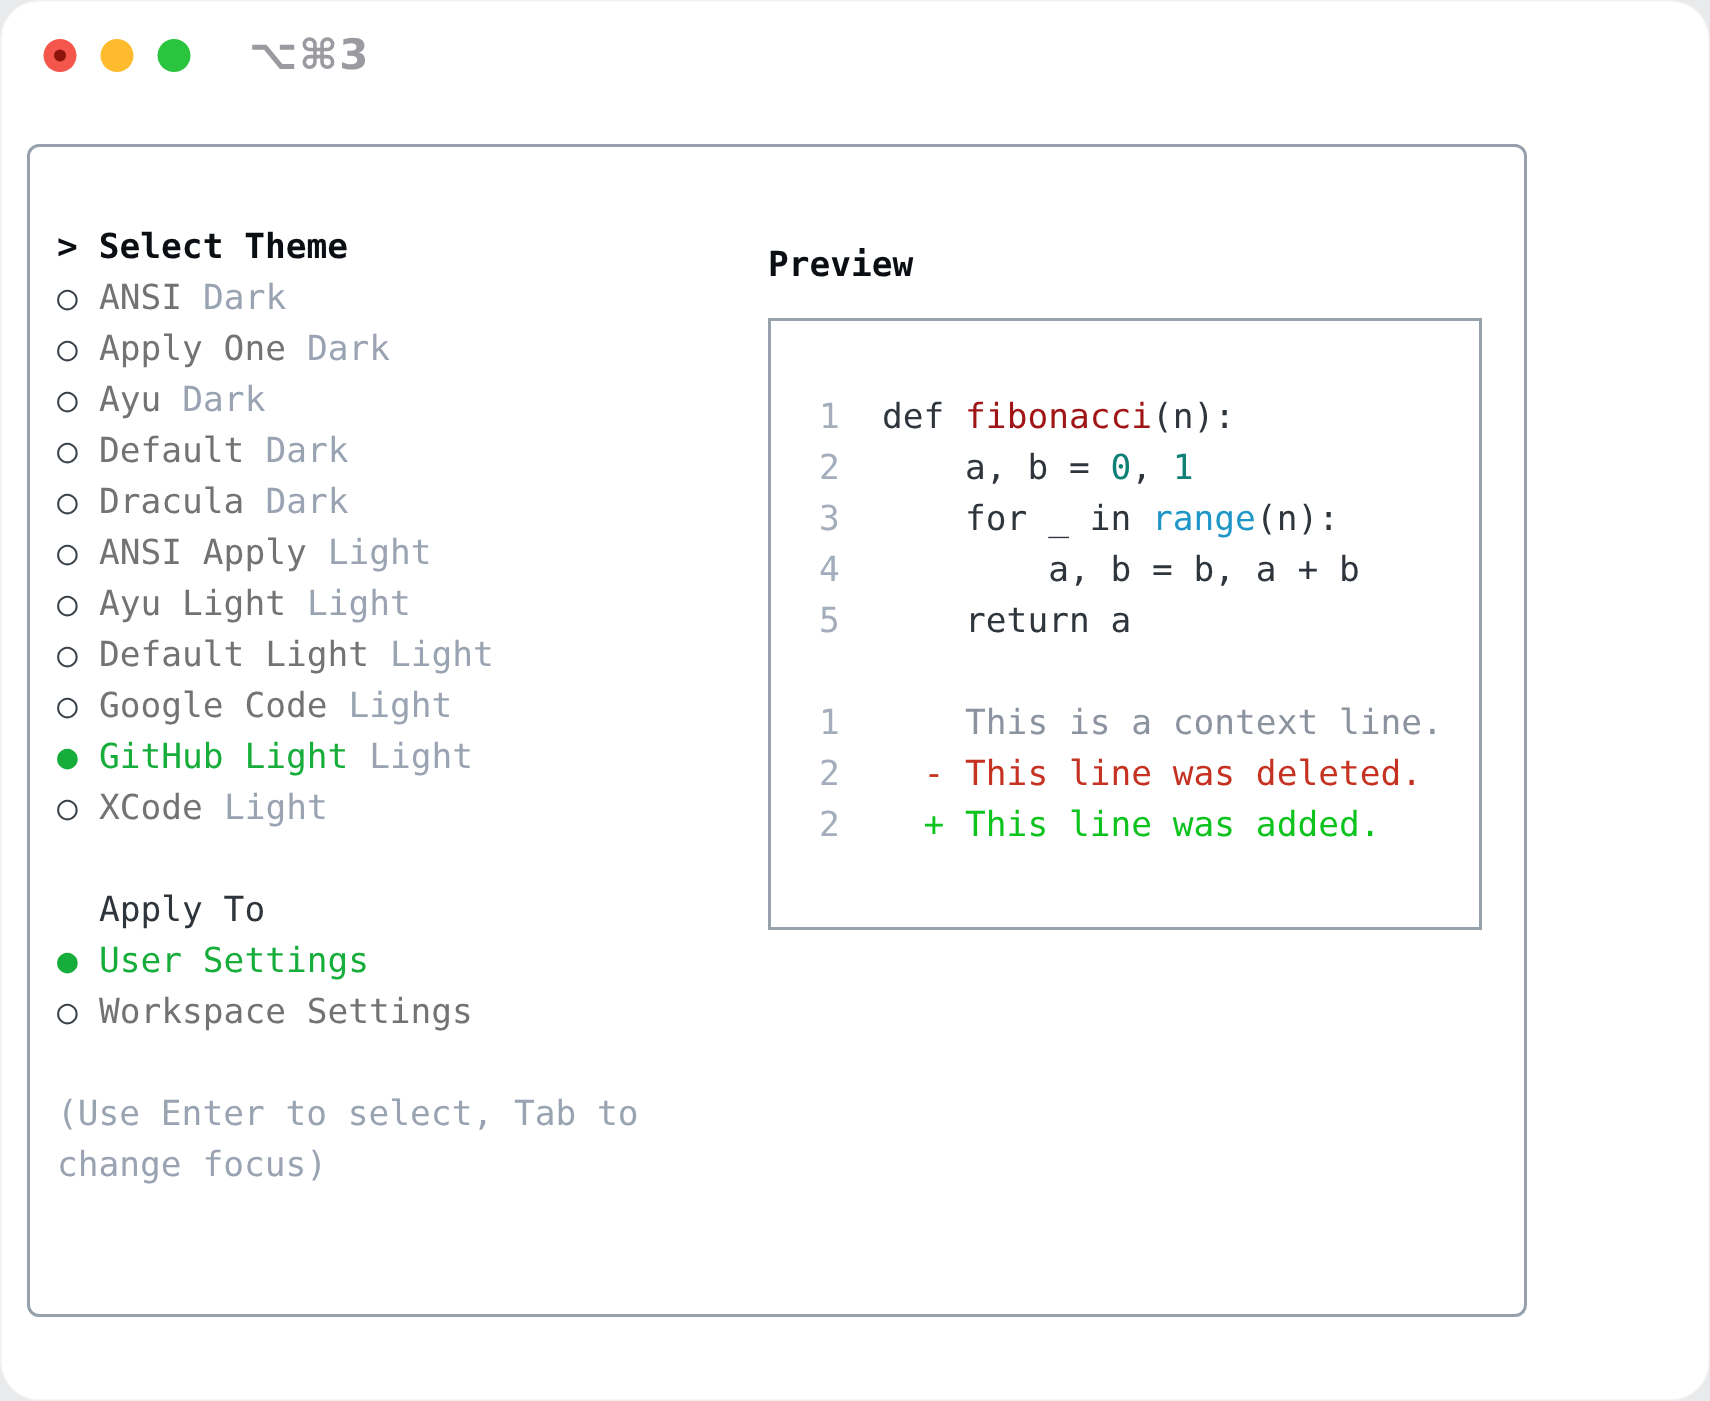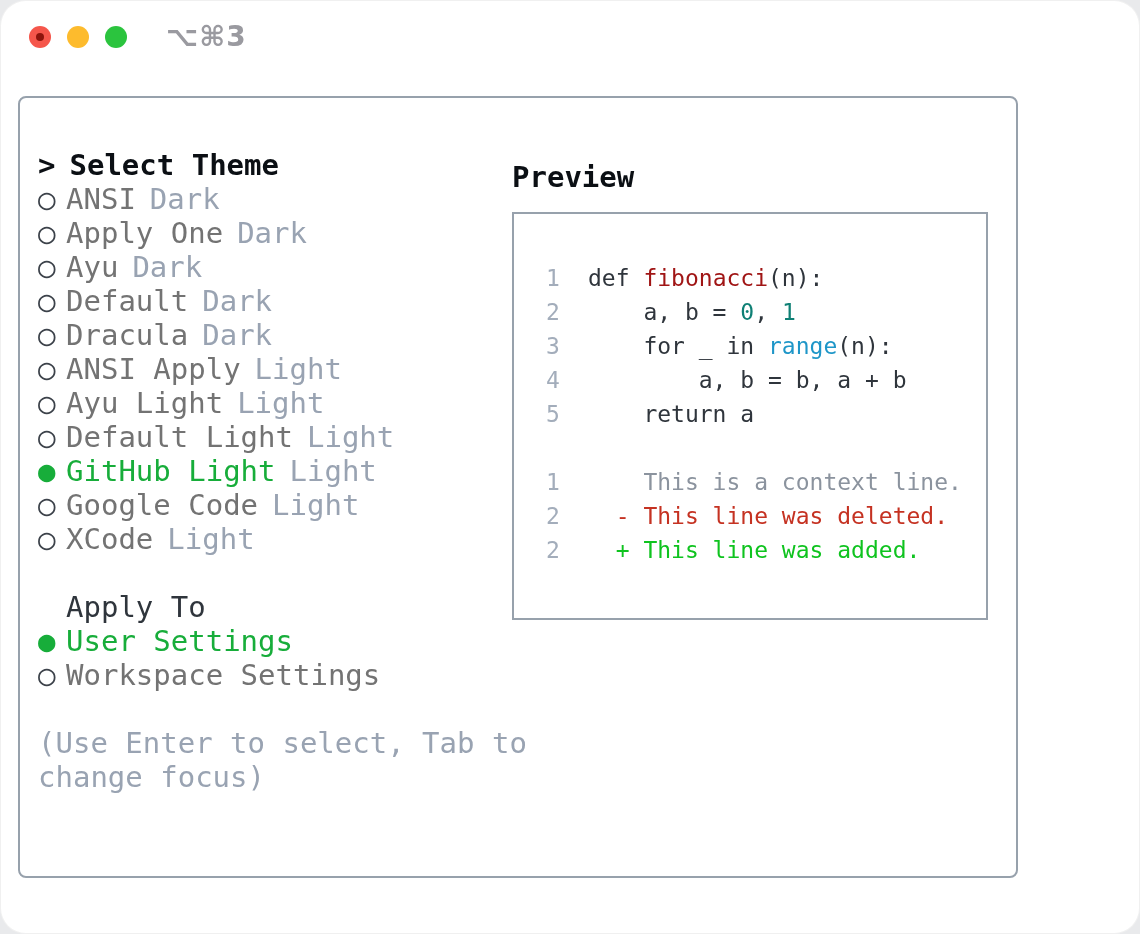--- a/index.html
+++ b/index.html
@@ -63,21 +63,21 @@
     left: 18px; top: 96px;
     width: 1000px; height: 782px;
     border: 2px solid #97a1ac;
     border-radius: 8px;
     box-sizing: border-box;
     background: #ffffff;
   }
   .row {
     height: 34px;
     line-height: 34px;
-    font-size: 29px;
+    font-size: 23px;
     white-space: pre;
     color: #2f353c;
   }
   .blank { height: 34px; }
   
   .left-col {
     position: absolute;
     left: 18px; top: 50px;
     width: 450px;
   }
@@ -145,22 +145,22 @@
       <div class="row"><span class="prompt">&gt;</span><span class="hdr">Select Theme</span></div>
 
       <div class="row item"><span class="marker">○</span><span class="label">ANSI</span><span class="variant">Dark</span></div>
       <div class="row item"><span class="marker">○</span><span class="label">Apply One</span><span class="variant">Dark</span></div>
       <div class="row item"><span class="marker">○</span><span class="label">Ayu</span><span class="variant">Dark</span></div>
       <div class="row item"><span class="marker">○</span><span class="label">Default</span><span class="variant">Dark</span></div>
       <div class="row item"><span class="marker">○</span><span class="label">Dracula</span><span class="variant">Dark</span></div>
       <div class="row item"><span class="marker">○</span><span class="label">ANSI Apply</span><span class="variant">Light</span></div>
       <div class="row item"><span class="marker">○</span><span class="label">Ayu Light</span><span class="variant">Light</span></div>
       <div class="row item"><span class="marker">○</span><span class="label">Default Light</span><span class="variant">Light</span></div>
+      <div class="row item"><span class="marker">○</span><span class="label">Google Code</span><span class="variant">Light</span></div>
       <div class="row item selected"><span class="marker">●</span><span class="label">GitHub Light</span><span class="variant">Light</span></div>
-      <div class="row item"><span class="marker">○</span><span class="label">Google Code</span><span class="variant">Light</span></div>
       <div class="row item"><span class="marker">○</span><span class="label">XCode</span><span class="variant">Light</span></div>
 
       <div class="blank"></div>
 
       <div class="row indent2"><span>Apply To</span></div>
       <div class="row item selected"><span class="marker">●</span><span class="label">User Settings</span></div>
       <div class="row item"><span class="marker">○</span><span class="label">Workspace Settings</span></div>
 
       <div class="blank"></div>
 

